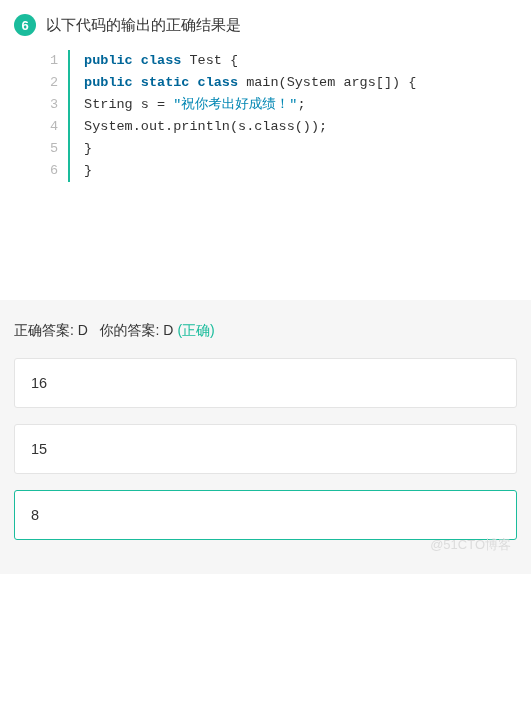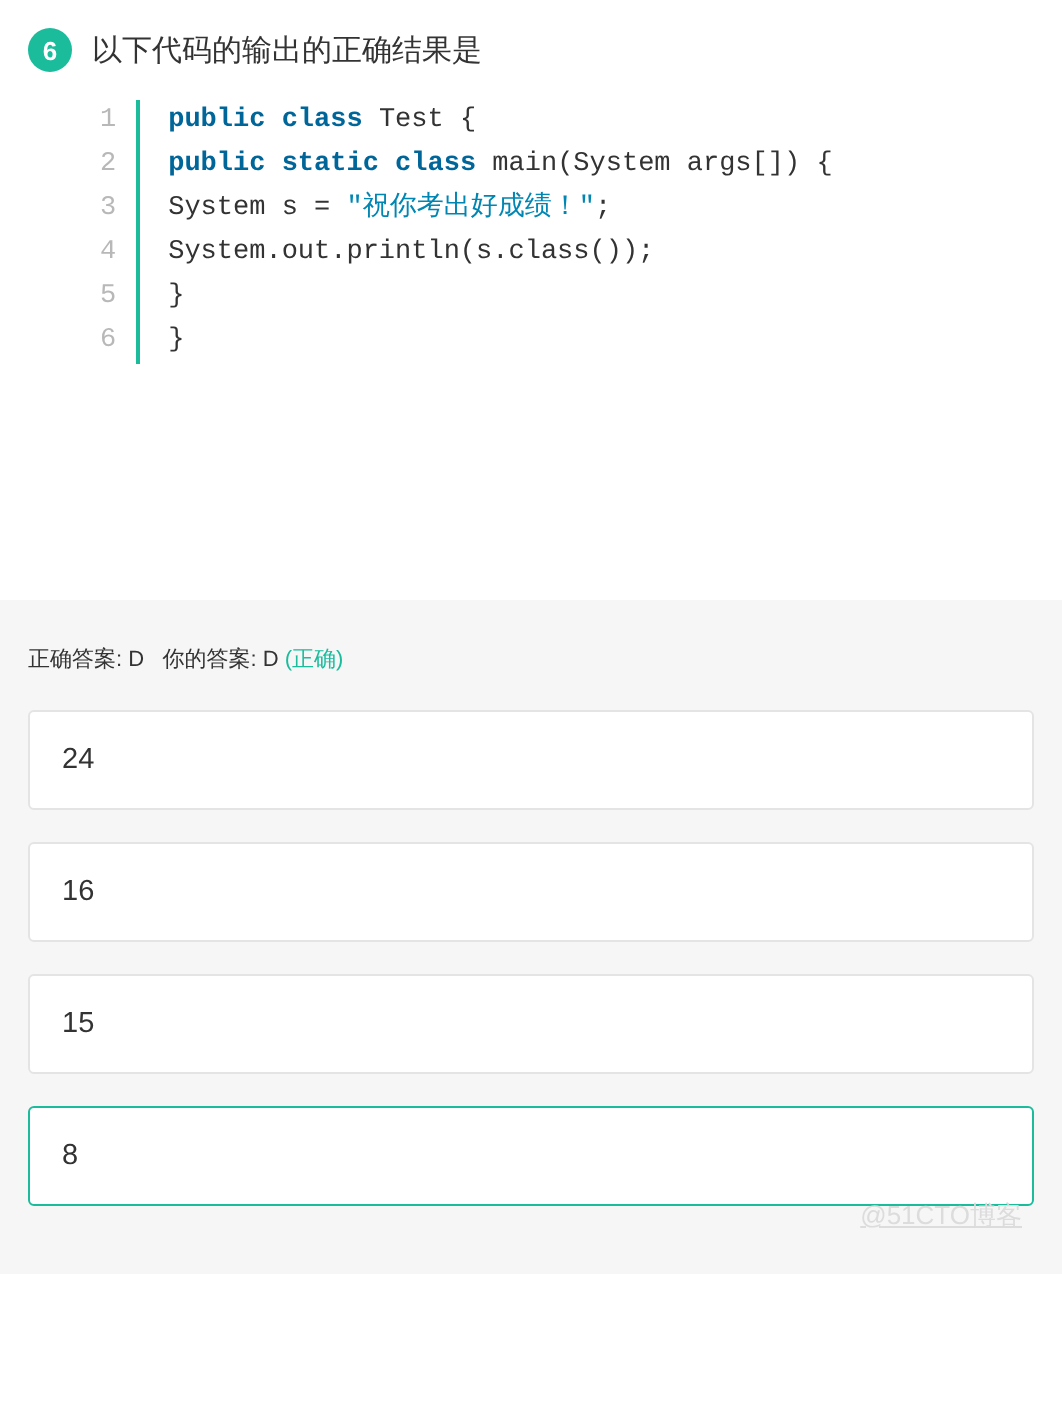--- a/index.html
+++ b/index.html
@@ -60,21 +60,21 @@
   .code-lines div { white-space: pre; }
   .kw { color: #006699; font-weight: bold; }
   .cls { color: #333; }
   .str { color: #0086b3; }
   .answer-section {
     background: #f6f6f6;
     padding: 22px 14px 20px 14px;
     margin-top: 100px;
   }
   .answer-header {
-    font-size: 11px;
+    font-size: 14px;
     color: #333;
     margin-bottom: 18px;
   }
   .correct-mark { color: #1abc9c; }
   .option {
     background: #fff;
     border: 1px solid #e4e4e4;
     border-radius: 3px;
     padding: 16px 16px;
     margin-bottom: 16px;
@@ -86,21 +86,20 @@
     border: 1px solid #1abc9c;
   }
   .watermark {
     position: relative;
     margin-top: -20px;
     text-align: right;
     color: #dcdcdc;
     font-size: 13px;
     padding-right: 6px;
     pointer-events: none;
-    text-decoration: underline;
   }
 </style>
 </head>
 <body>
 
 <div class="question-area">
   <div class="q-header">
     <div class="q-number">6</div>
     <div class="q-title">以下代码的输出的正确结果是</div>
   </div>
@@ -110,32 +109,31 @@
       <div>1</div>
       <div>2</div>
       <div>3</div>
       <div>4</div>
       <div>5</div>
       <div>6</div>
     </div>
     <div class="code-lines">
       <div><span class="kw">public</span> <span class="kw">class</span><span class="cls"> Test {</span></div>
       <div><span class="kw">public</span> <span class="kw">static</span> <span class="kw">class</span><span> main(System args[]) {</span></div>
-      <div><span>System s = </span><span class="str">"祝你考出好成绩！"</span><span>;</span></div>
+      <div><span>String s = </span><span class="str">"祝你考出好成绩！"</span><span>;</span></div>
       <div>System.out.println(s.class());</div>
       <div>}</div>
       <div>}</div>
     </div>
   </div>
 </div>
 
 <div class="answer-section">
   <div class="answer-header">
     <span>正确答案: </span><span>D</span>&nbsp;&nbsp;&nbsp;<span>你的答案: </span><span>D</span> <span class="correct-mark">(正确)</span>
   </div>
 
-  <div class="option">24</div>
   <div class="option">16</div>
   <div class="option">15</div>
   <div class="option selected">8</div>
 
   <div class="watermark">@51CTO博客</div>
 </div>
 
 </body></html>

